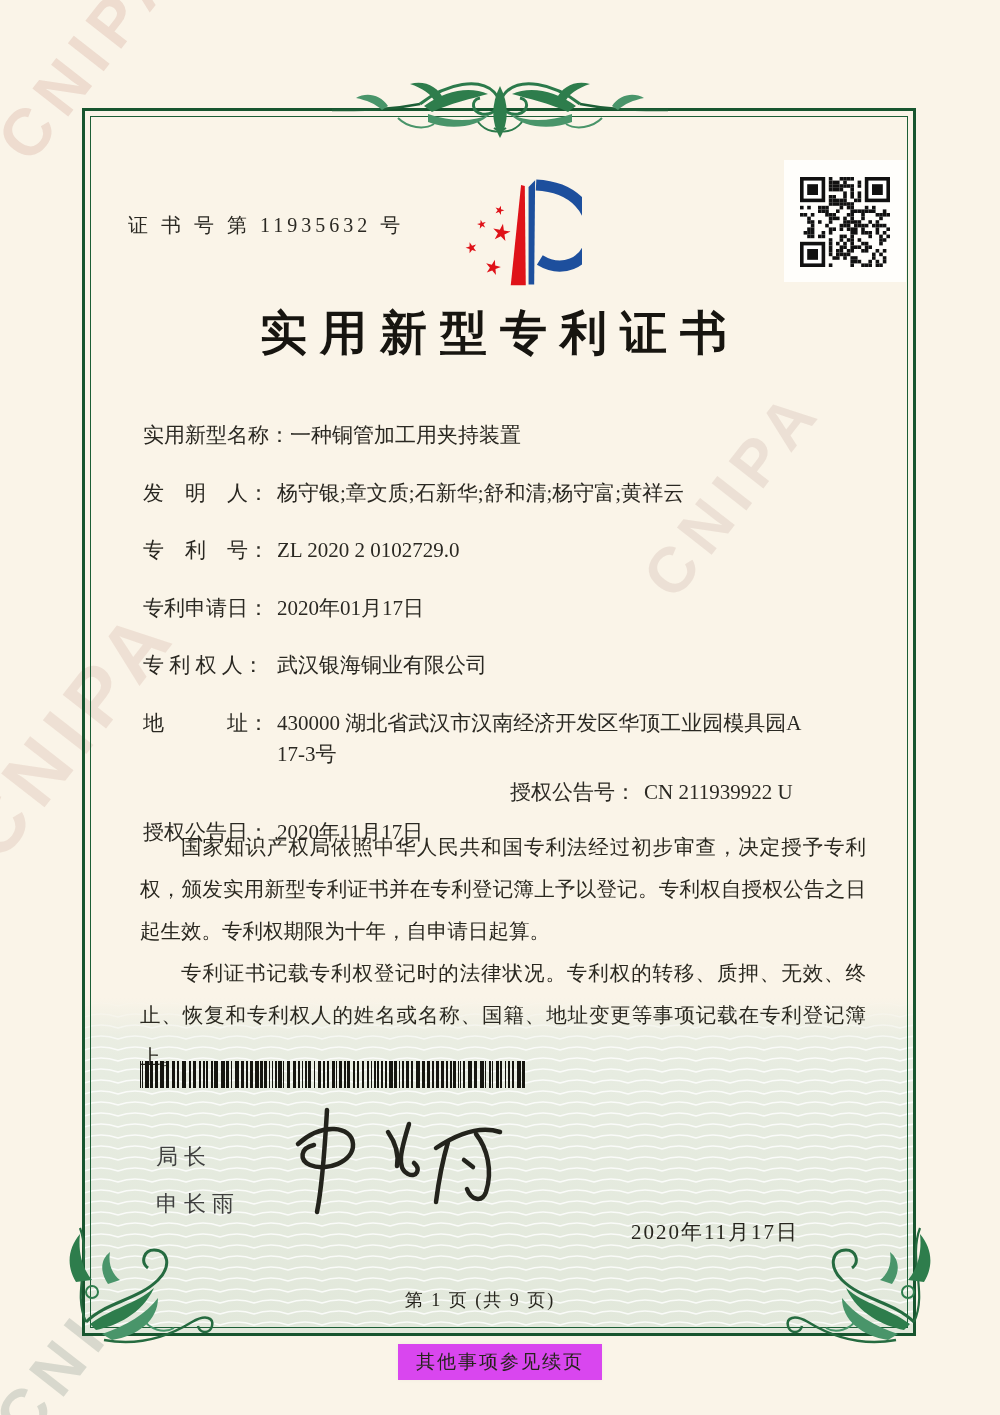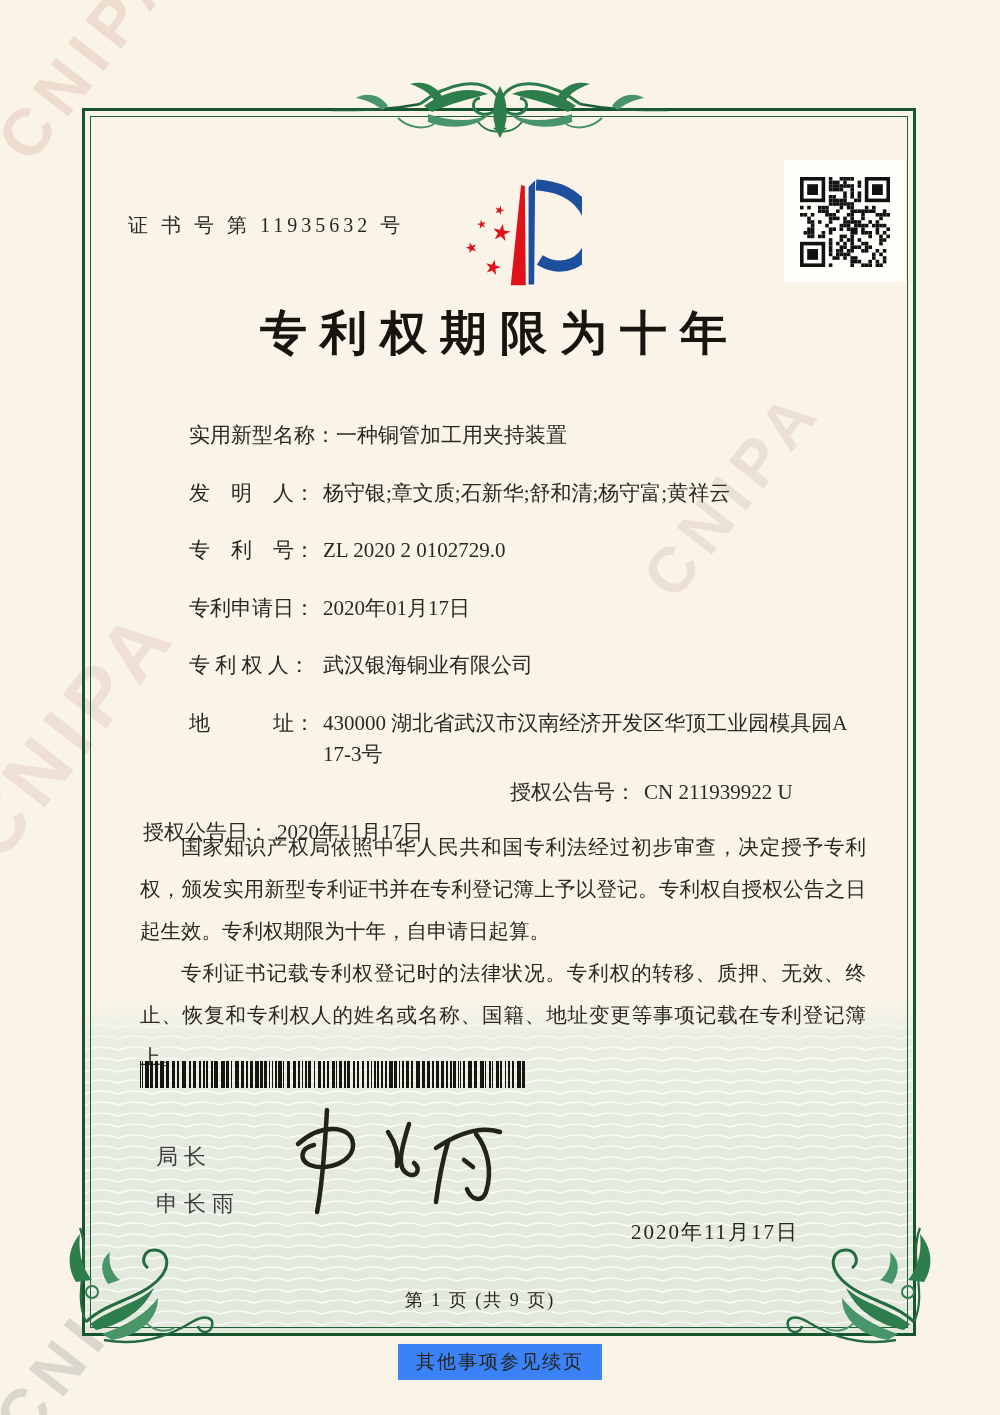--- a/index.html
+++ b/index.html
@@ -27,39 +27,39 @@
   
   .orn{position:absolute;pointer-events:none;}
   .orn-top{left:328px;top:70px;}
   .orn-bl{left:46px;top:1222px;}
   .orn-br{left:764px;top:1222px;transform:scaleX(-1);}
   
   .cert-no{position:absolute;left:128px;top:172px;font-size:20px;letter-spacing:4px;color:#2a2822;margin-top:40px;}
   .title{position:absolute;left:0;top:302px;width:1000px;text-align:center;font-size:47px;
       font-weight:bold;letter-spacing:13px;color:#171510;}
   .fields{position:absolute;left:143px;top:420px;width:730px;font-size:21px;color:#2a2822;}
-  .frow{display:flex;margin-bottom:26.5px;line-height:31px;margin-left:46px;}
+  .frow{display:flex;margin-bottom:26.5px;line-height:31px;}
   .flabel{flex:0 0 134px;white-space:nowrap;}
   .fvalue{white-space:pre-line;max-width:596px;}
   .grant-row{display:flex;line-height:31px;margin-top:2px;}
   .grant-left{display:flex;width:367px;margin-top:40px;}
   .grant-right{display:flex;}
   .body-text{position:absolute;left:140px;top:826px;width:726px;font-size:20.5px;
       line-height:42px;color:#2a2820;}
   .body-text p{margin:0;text-indent:2em;text-align:justify;}
   .barcode{position:absolute;left:140px;top:1061px;}
   .director{position:absolute;left:156px;top:1142px;font-size:22px;letter-spacing:6px;color:#404040;}
   .director div{margin-bottom:17px;}
   .sig{position:absolute;left:268px;top:1104px;}
   .sign-date{position:absolute;left:600px;top:1218px;width:230px;text-align:center;
       font-size:21px;letter-spacing:2px;color:#26241d;}
   .page-info{position:absolute;left:0;top:1288px;width:960px;text-align:center;
       font-size:18px;letter-spacing:2px;color:#26241d;}
   .footer-note{position:absolute;left:398px;top:1344px;width:204px;height:36px;
-      background:#3b82f6;display:flex;align-items:center;justify-content:center;
+      background:#d946ef;display:flex;align-items:center;justify-content:center;
       font-size:19px;letter-spacing:2px;color:#26241d;box-shadow:0 0 4px rgba(0,0,0,.04);}
   .qr-box{position:absolute;left:784px;top:160px;width:122px;height:122px;background:#fffefb;}
   .qr-box svg{position:absolute;left:16px;top:17px;}
   .logo{position:absolute;left:432px;top:166px;}
 </style>
 </head>
 <body>
 
 <div class="page">
 
@@ -368,21 +368,21 @@
         <rect x="7.2" y="7.2" width="10.8" height="10.8" fill="#111"></rect>
         <rect x="64.8" y="0" width="25.2" height="25.2" fill="#111"></rect>
         <rect x="68.4" y="3.6" width="18" height="18" fill="#fff"></rect>
         <rect x="72" y="7.2" width="10.8" height="10.8" fill="#111"></rect>
         <rect x="0" y="64.8" width="25.2" height="25.2" fill="#111"></rect>
         <rect x="3.6" y="68.4" width="18" height="18" fill="#fff"></rect>
         <rect x="7.2" y="72" width="10.8" height="10.8" fill="#111"></rect>
       </svg>
   </div>
 
-  <div class="title">专利权期限为十年</div>
+  <div class="title">实用新型专利证书</div>
 
   <div class="fields">
     <div class="frow">
       <span class="flabel">实用新型名称：</span>
       <span class="fvalue">一种铜管加工用夹持装置</span>
     </div>
     <div class="frow">
       <span class="flabel">发　明　人：</span>
       <span class="fvalue">杨守银;章文质;石新华;舒和清;杨守富;黄祥云</span>
     </div>

